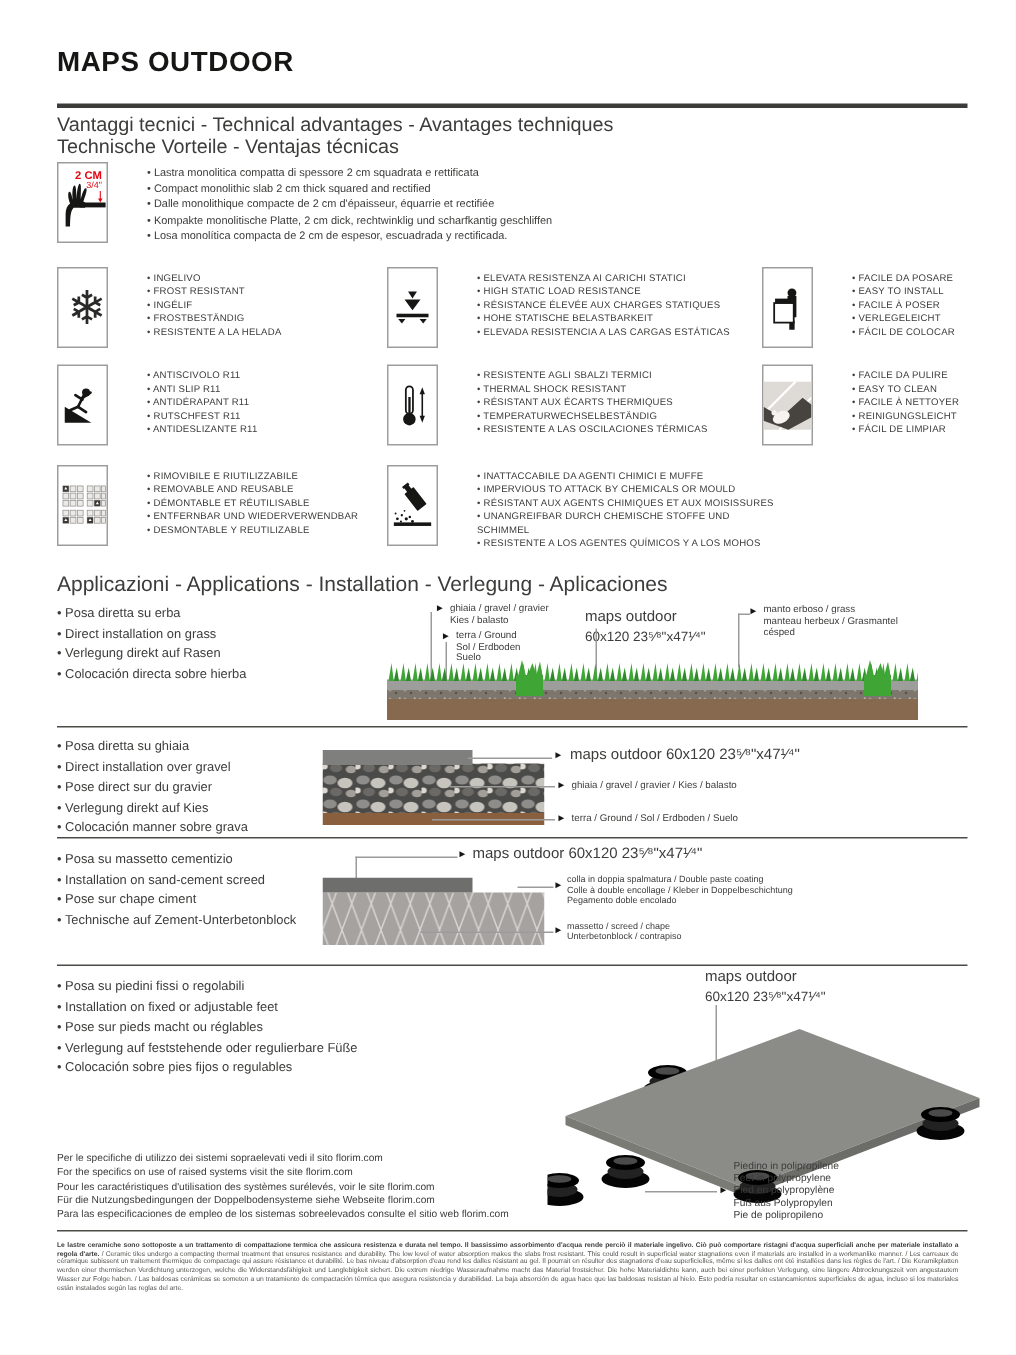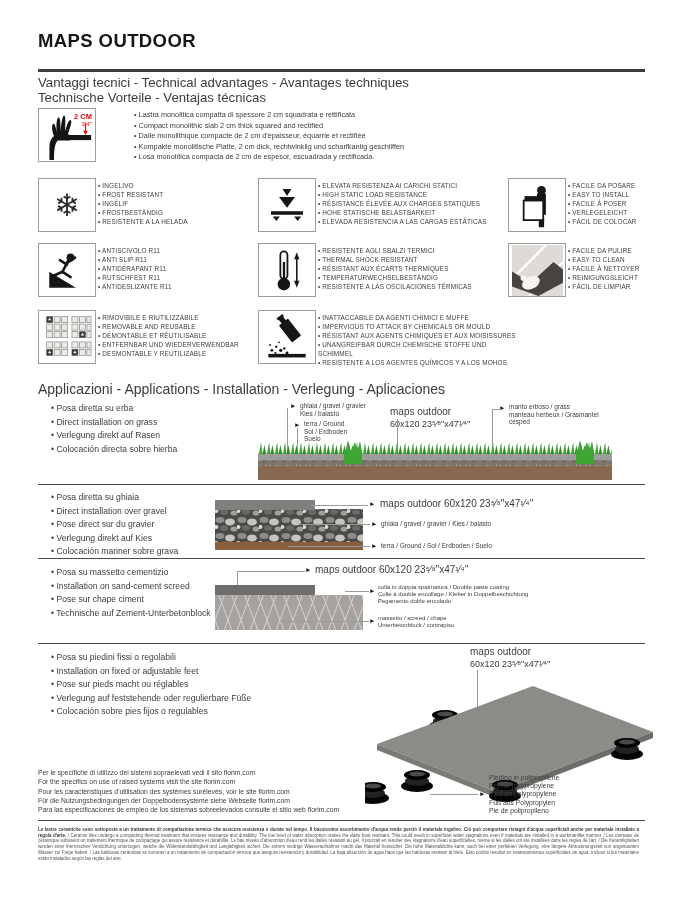--- a/index.html
+++ b/index.html
@@ -2,25 +2,25 @@
 <html><head>
 <meta charset="utf-8">
 <style>
   * { margin:0; padding:0; box-sizing:border-box; }
   body { background:#e9e9e9; font-family:"Liberation Sans", sans-serif; }
   .page { position:relative; width:677px; height:903px; background:#fff; margin:0 auto; overflow:hidden; color:#3c3c3b; }
   .title { position:absolute; left:38px; top:30px; font-size:18.5px; font-weight:bold; color:#161615; letter-spacing:0.4px; }
   .toprule { position:absolute; left:38px; top:69px; width:607px; height:2.5px; background:#3c3c3b; }
   .sechead { position:absolute; left:38px; top:76px; font-size:13.2px; line-height:14.5px; color:#3c3c3b; }
   .apphead { position:absolute; left:38px; top:381px; font-size:14px; color:#3c3c3b; }
-  .ibox { position:absolute; width:58px; height:54px; border:1.2px solid #9d9d9c; background:#fff; display:flex; align-items:center; justify-content:center; }
+  .ibox { position:absolute; width:34px; height:54px; border:1.2px solid #9d9d9c; background:#fff; display:flex; align-items:center; justify-content:flex-end; }
   .blist > div::before { content:"• "; }
   .advlist { position:absolute; font-size:6.4px; line-height:8.9px; letter-spacing:0.15px; }
-  .thicklist { position:absolute; font-size:7.3px; line-height:10.6px; width:440px;margin-left:36px; }
-  .applist { position:absolute; font-size:8.6px; line-height:13.6px; width:215px;margin-left:13px; }
+  .thicklist { position:absolute; font-size:7.3px; line-height:10.6px; width:440px; }
+  .applist { position:absolute; font-size:8.6px; line-height:13.6px; width:215px; }
   .lbl { position:absolute; font-size:6.5px; line-height:7.6px; }
   .lbl-sm { position:absolute; font-size:6px; line-height:7.2px; }
   .lbl-product { position:absolute; font-size:10px; line-height:12px; }
   .lbl-product > div:nth-child(2) { font-size:9px; }
   .lbl-one { position:absolute; font-size:10px; }
   .arrow { position:absolute; font-size:6.5px; color:#161615; line-height:1; }
   .hline, .vline { position:absolute; background:#9b9b9a; }
   .sep { position:absolute; left:38px; width:607px; height:1px; background:#4c4a47; }
   .b2cm { position:absolute; top:3px; right:3px; font-size:7.5px; font-weight:bold; color:#e30613; }
   .b34 { position:absolute; top:12px; right:3px; font-size:6px; color:#e30613; }

